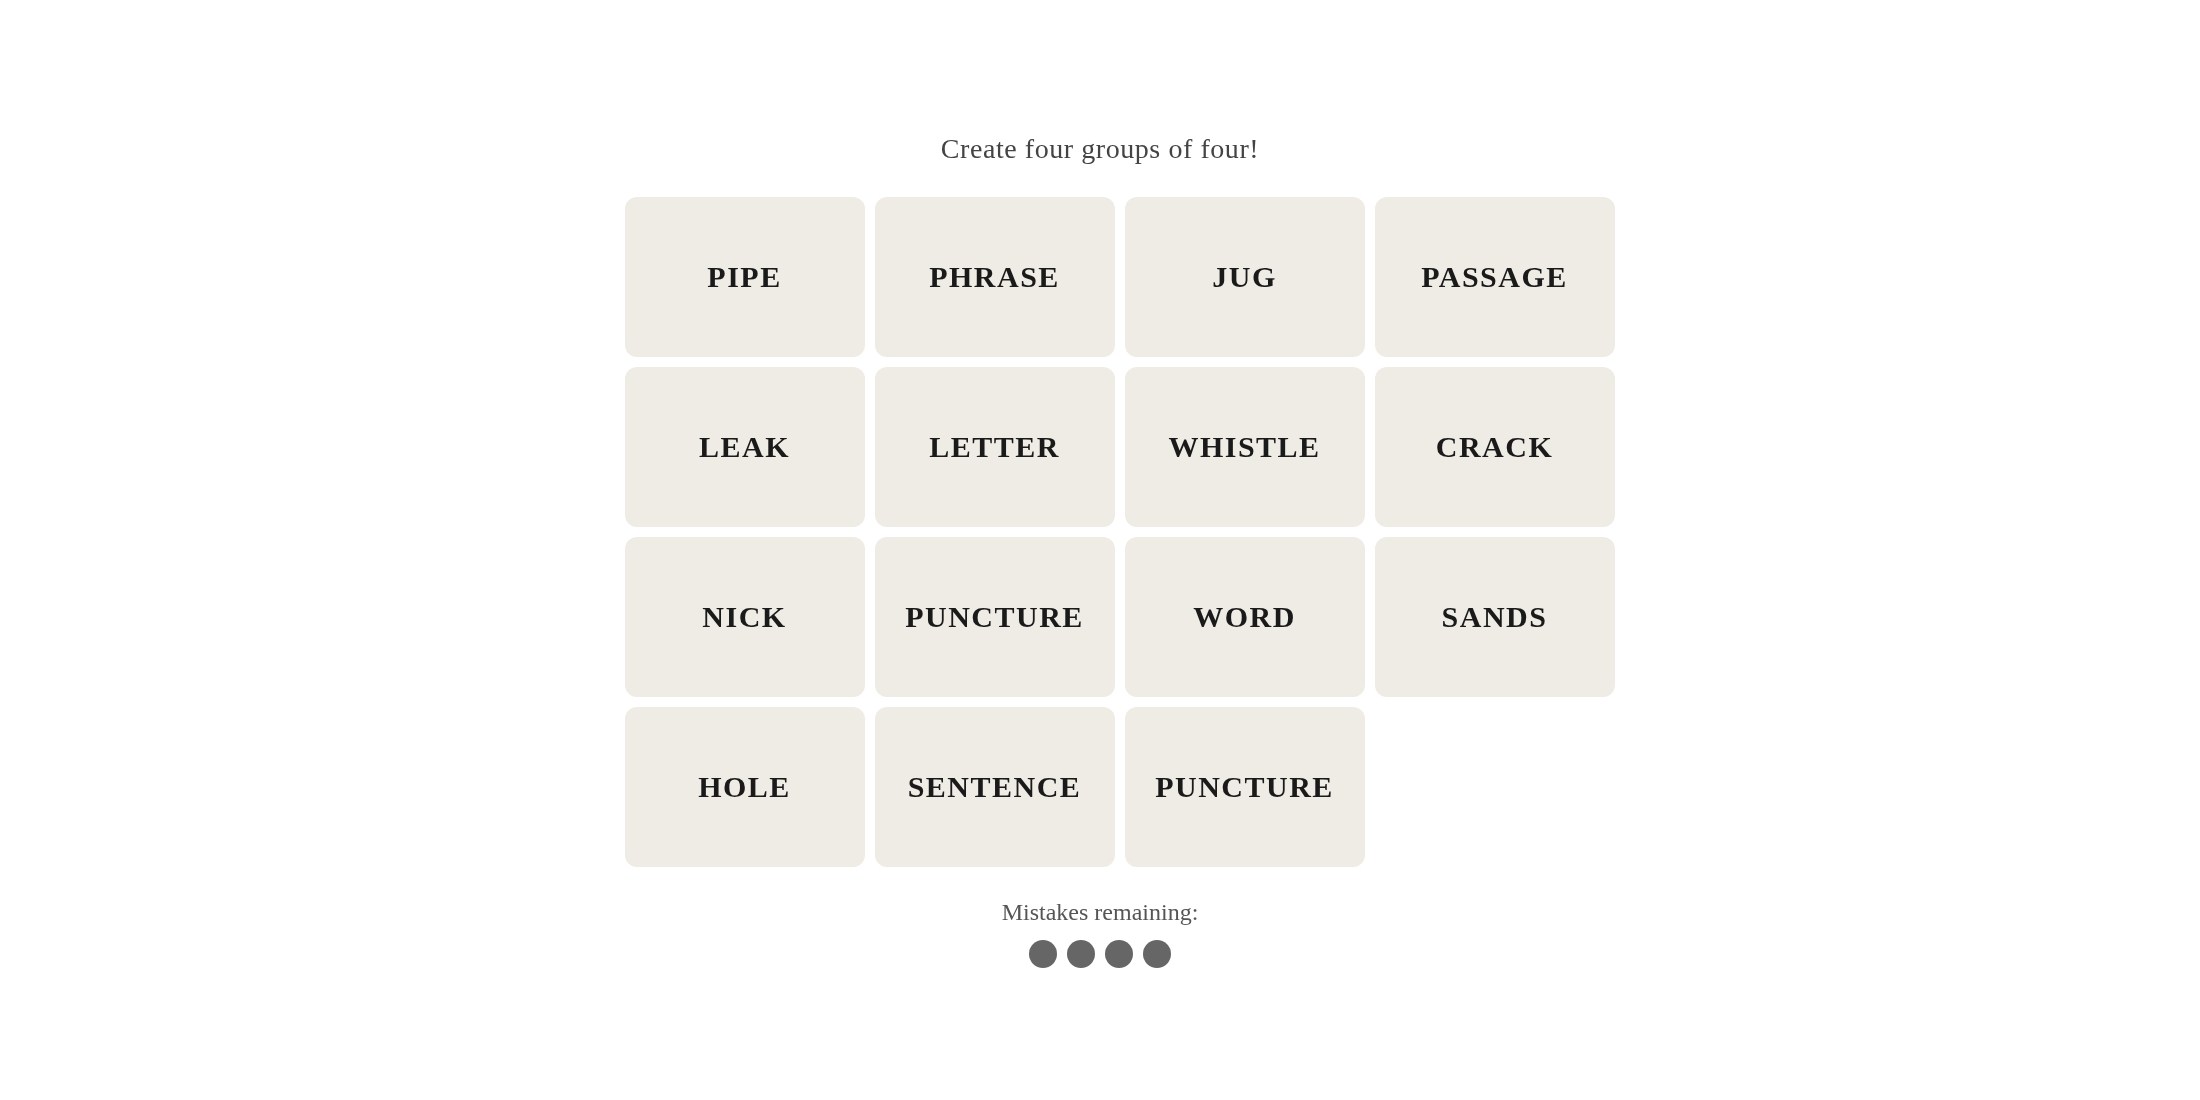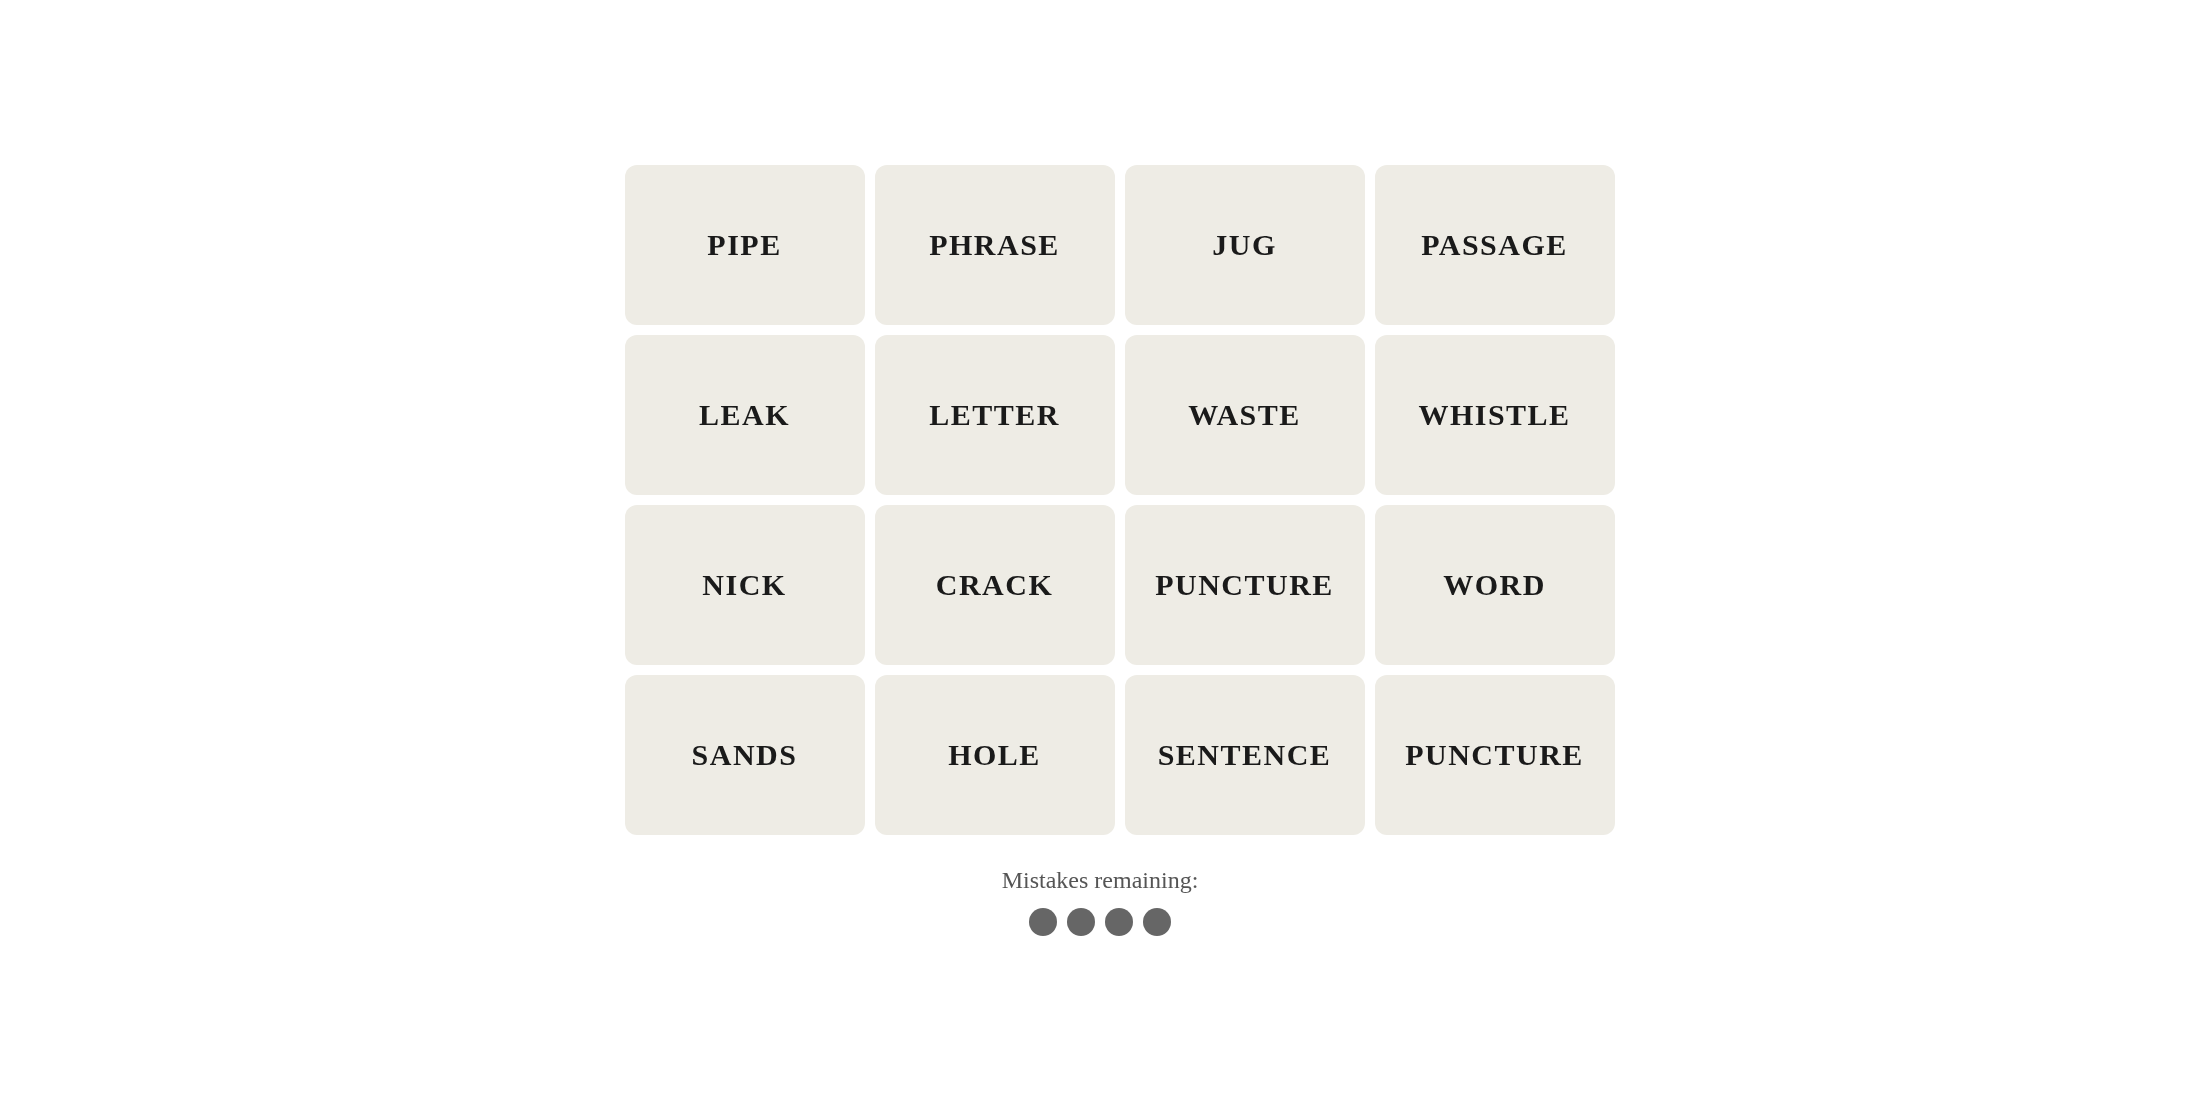--- a/index.html
+++ b/index.html
@@ -85,20 +85,21 @@
       width: 28px;
       height: 28px;
       border-radius: 50%;
       background-color: #666666;
     }
   </style>
 </head>
 <body>
 
 <div class="game-container">
+  <div class="subtitle">Create four groups of four!</div>
 
   <div class="grid" id="tile-grid">
   <div class="tile">
         <span class="tile-label">PIPE</span>
       </div>
       <div class="tile">
         <span class="tile-label">PHRASE</span>
       </div>
       <div class="tile">
         <span class="tile-label">JUG</span>
@@ -106,30 +107,27 @@
       <div class="tile">
         <span class="tile-label">PASSAGE</span>
       </div>
       <div class="tile">
         <span class="tile-label">LEAK</span>
       </div>
       <div class="tile">
         <span class="tile-label">LETTER</span>
       </div>
       <div class="tile">
-        <span class="tile-label">WASTE</span>
-      </div>
-      <div class="tile">
         <span class="tile-label">WHISTLE</span>
       </div>
       <div class="tile">
-        <span class="tile-label">NICK</span>
+        <span class="tile-label">CRACK</span>
       </div>
       <div class="tile">
-        <span class="tile-label">CRACK</span>
+        <span class="tile-label">NICK</span>
       </div>
       <div class="tile">
         <span class="tile-label">PUNCTURE</span>
       </div>
       <div class="tile">
         <span class="tile-label">WORD</span>
       </div>
       <div class="tile">
         <span class="tile-label">SANDS</span>
       </div>

